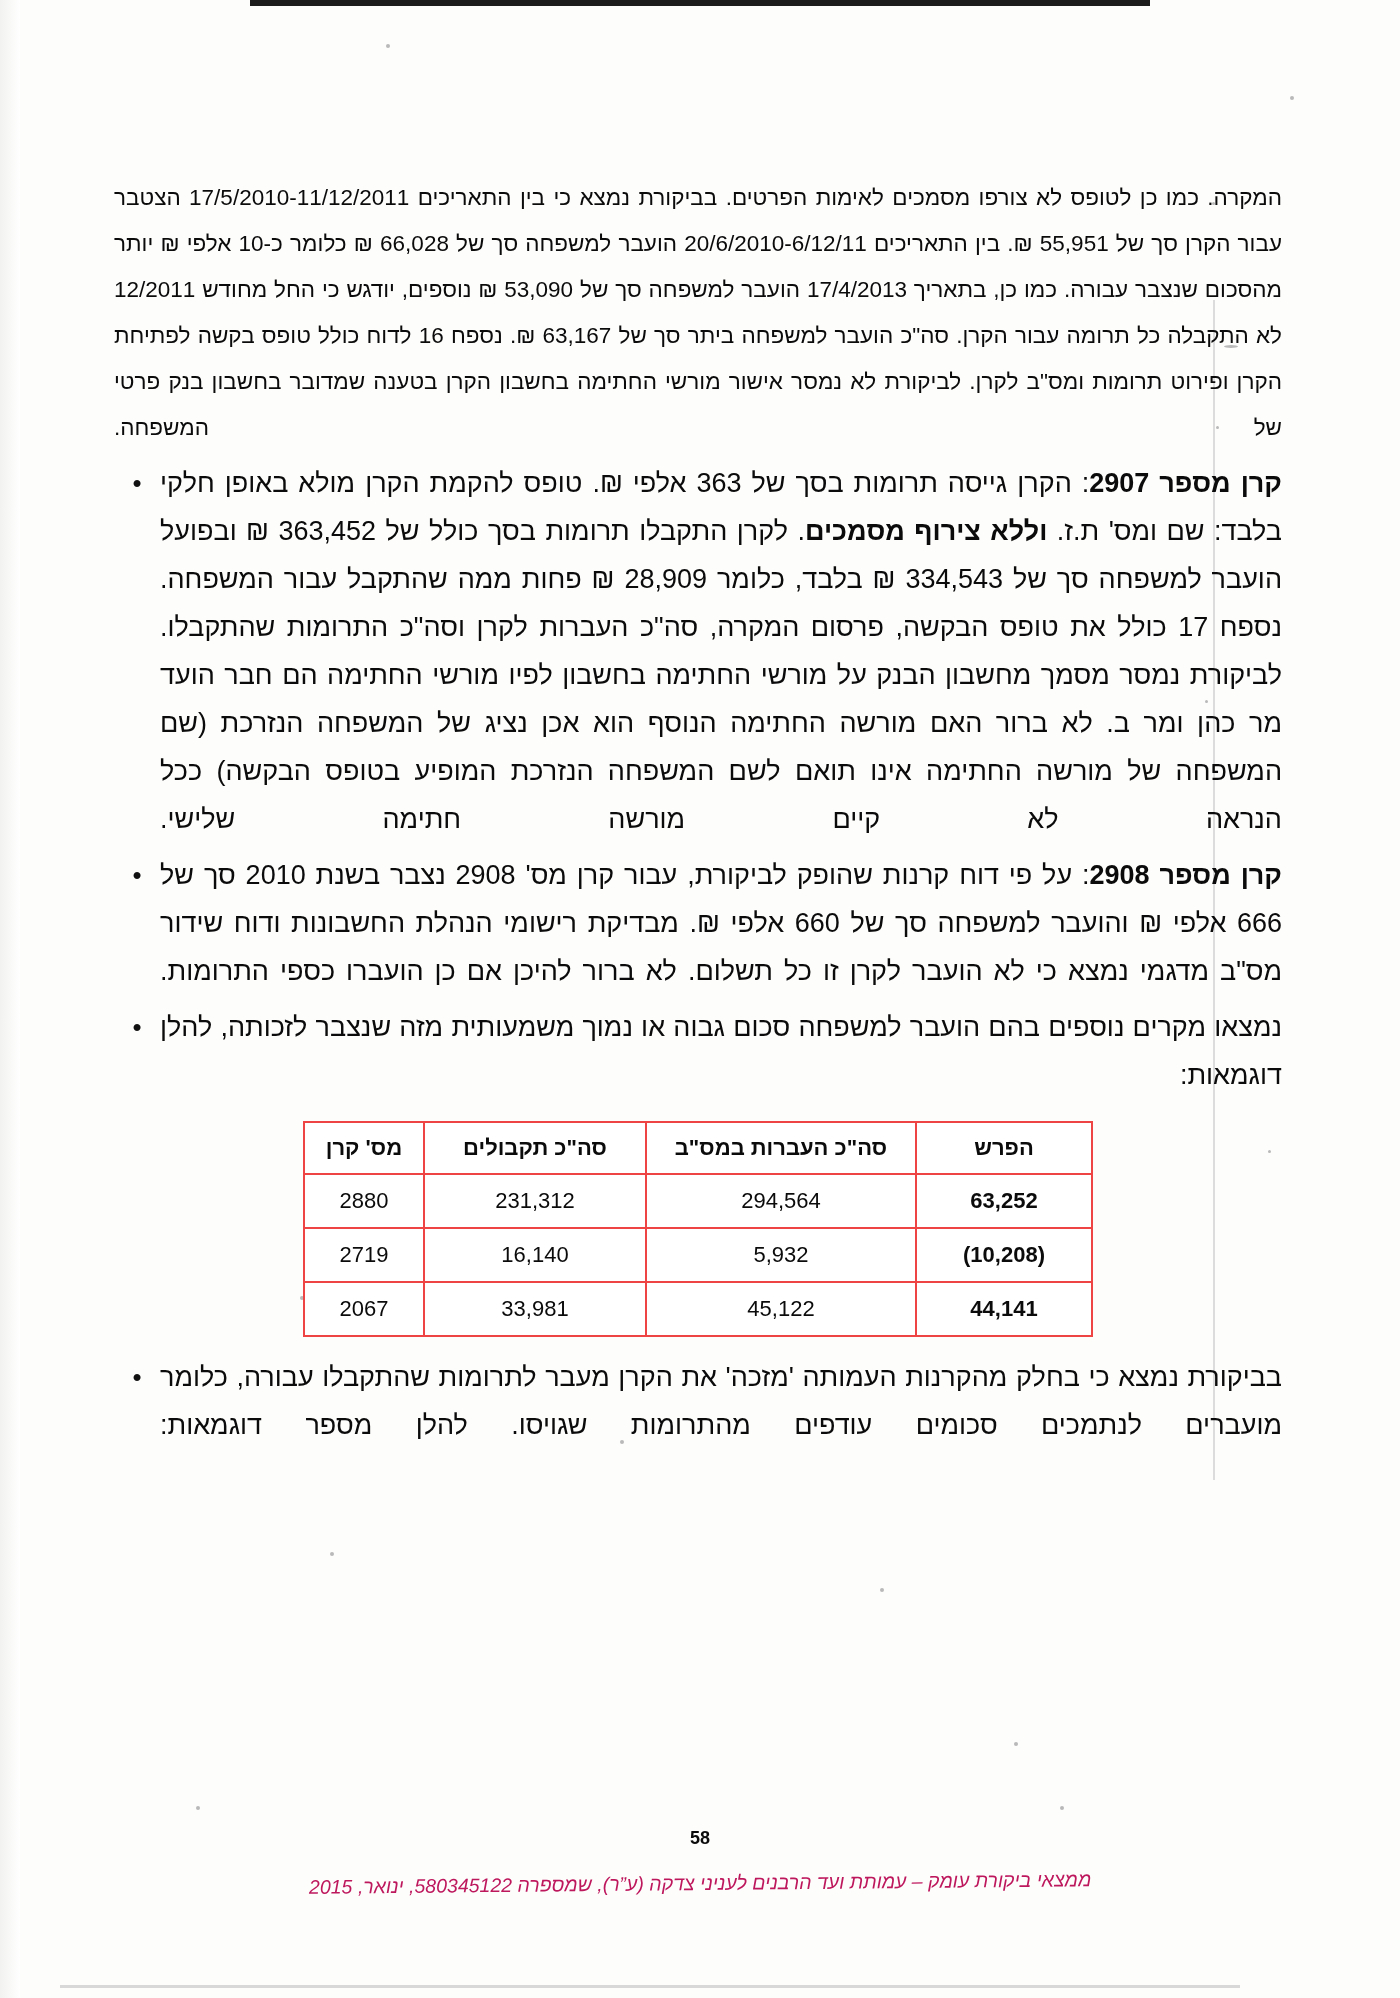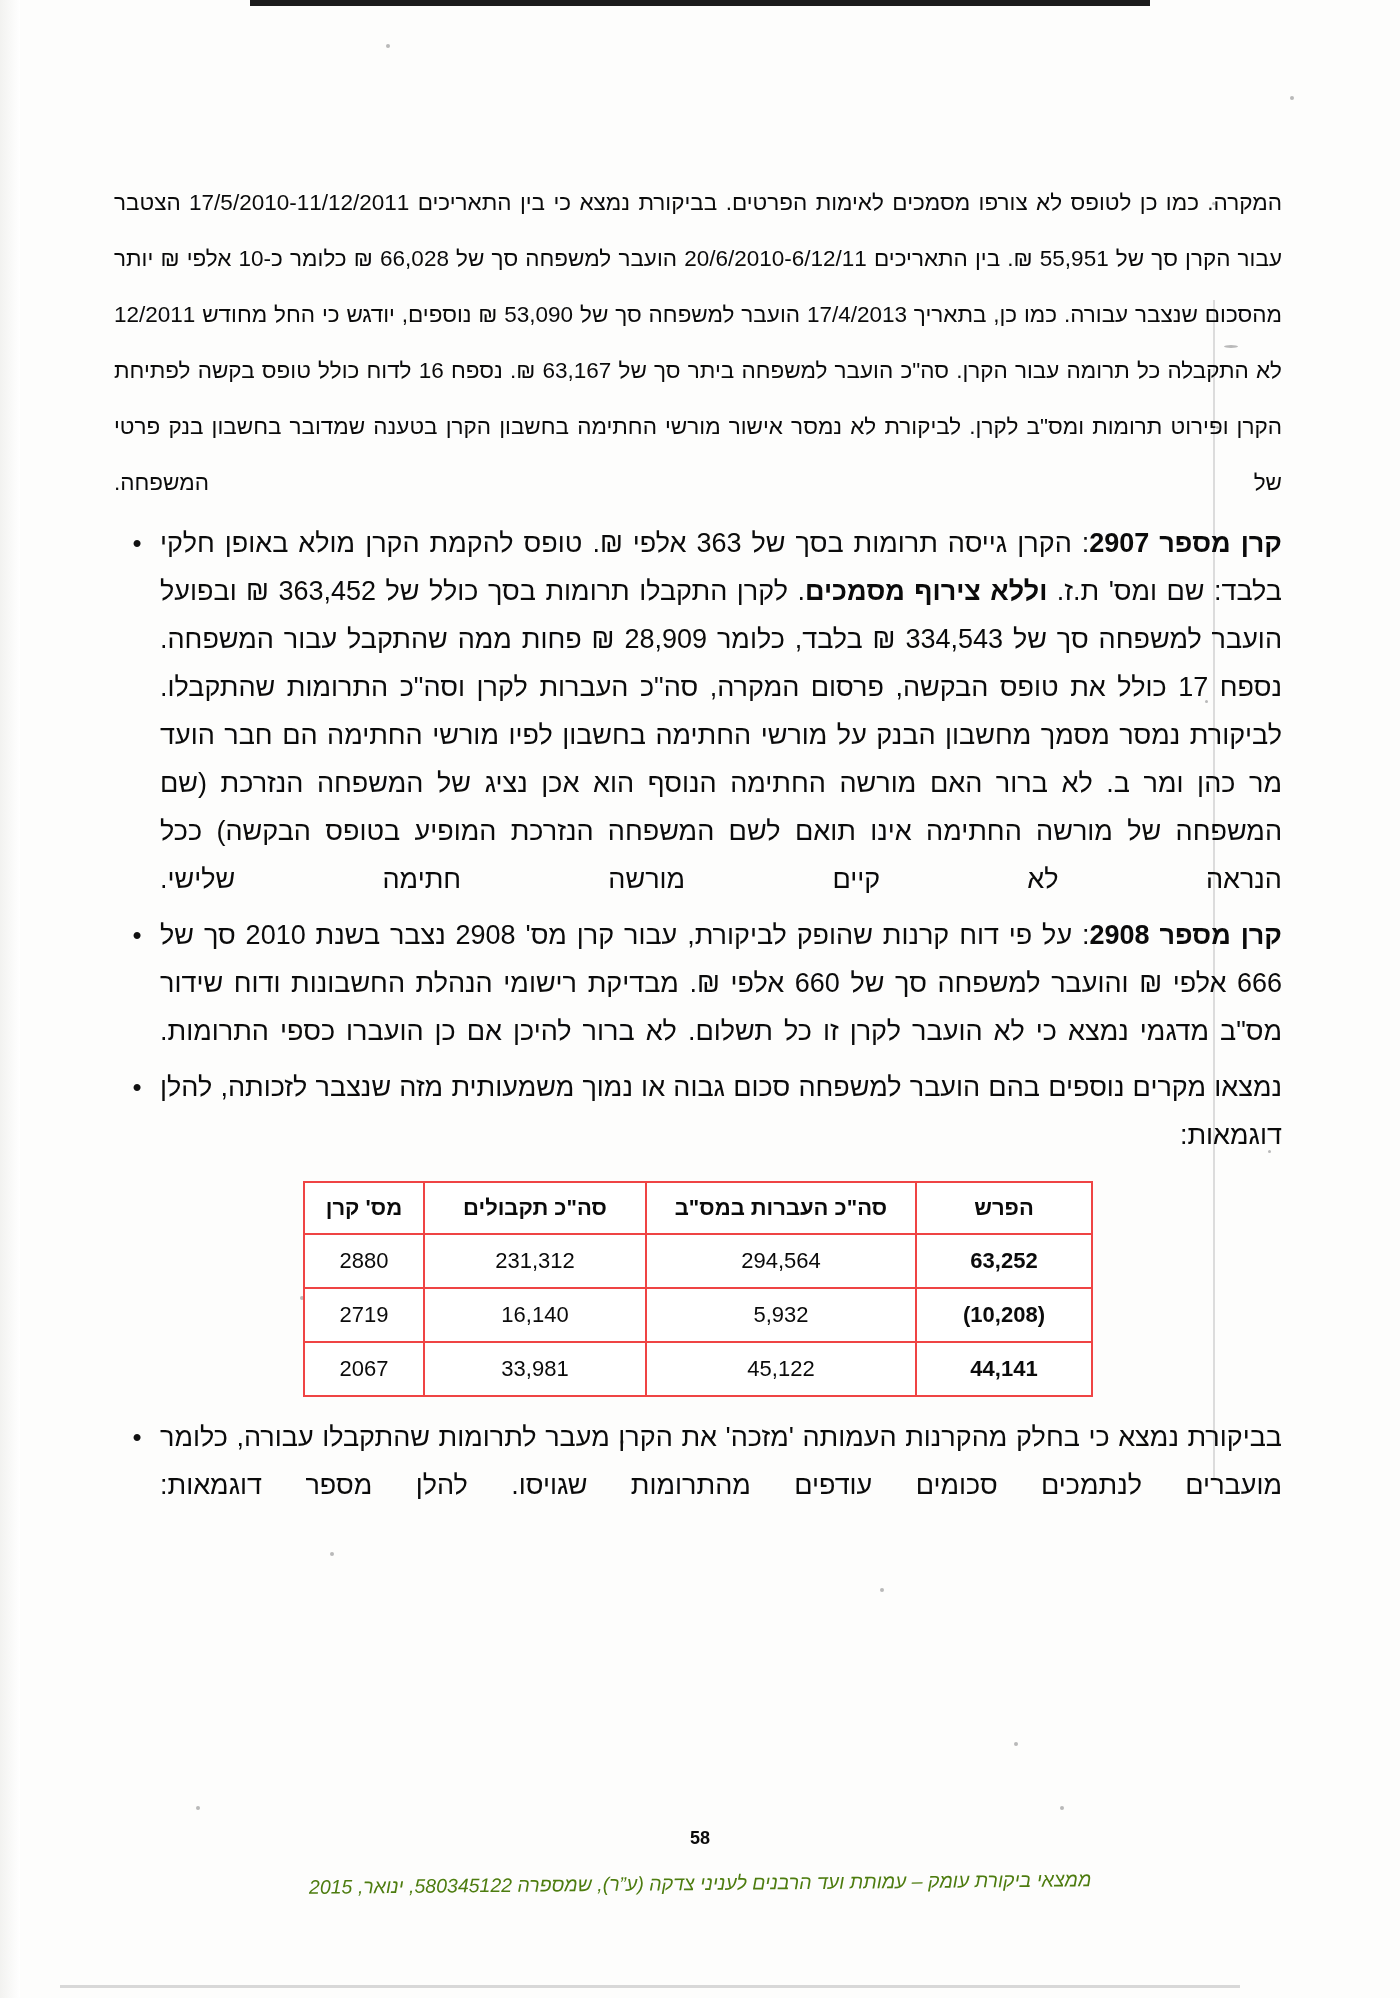--- a/index.html
+++ b/index.html
@@ -53,21 +53,21 @@
   .content {
     position: absolute;
     top: 175px;
     right: 118px;
     width: 1168px;
   }
 
   p.para {
     margin: 0 0 8px 0;
     font-size: 22.5px;
-    line-height: 56px;
+    line-height: 46px;
     text-align: justify;
     text-align-last: justify;
     letter-spacing: 0px;
   }
 
   .bullet-row {
     display: flex;
     flex-direction: row-reverse;
     align-items: flex-start;
     margin: 0 0 8px 0;
@@ -133,21 +133,21 @@
     font-weight: bold;
   }
   .footer-line {
     position: absolute;
     top: 1872px;
     left: 0;
     width: 1400px;
     text-align: center;
     font-size: 19.5px;
     font-style: italic;
-    color: #4d7c0f;
+    color: #be185d;
   }
   .footer-inner {
     display: inline-block;
     transform: rotate(-0.55deg);
   }
 </style>
 </head>
 <body>
 
 <div class="page">

